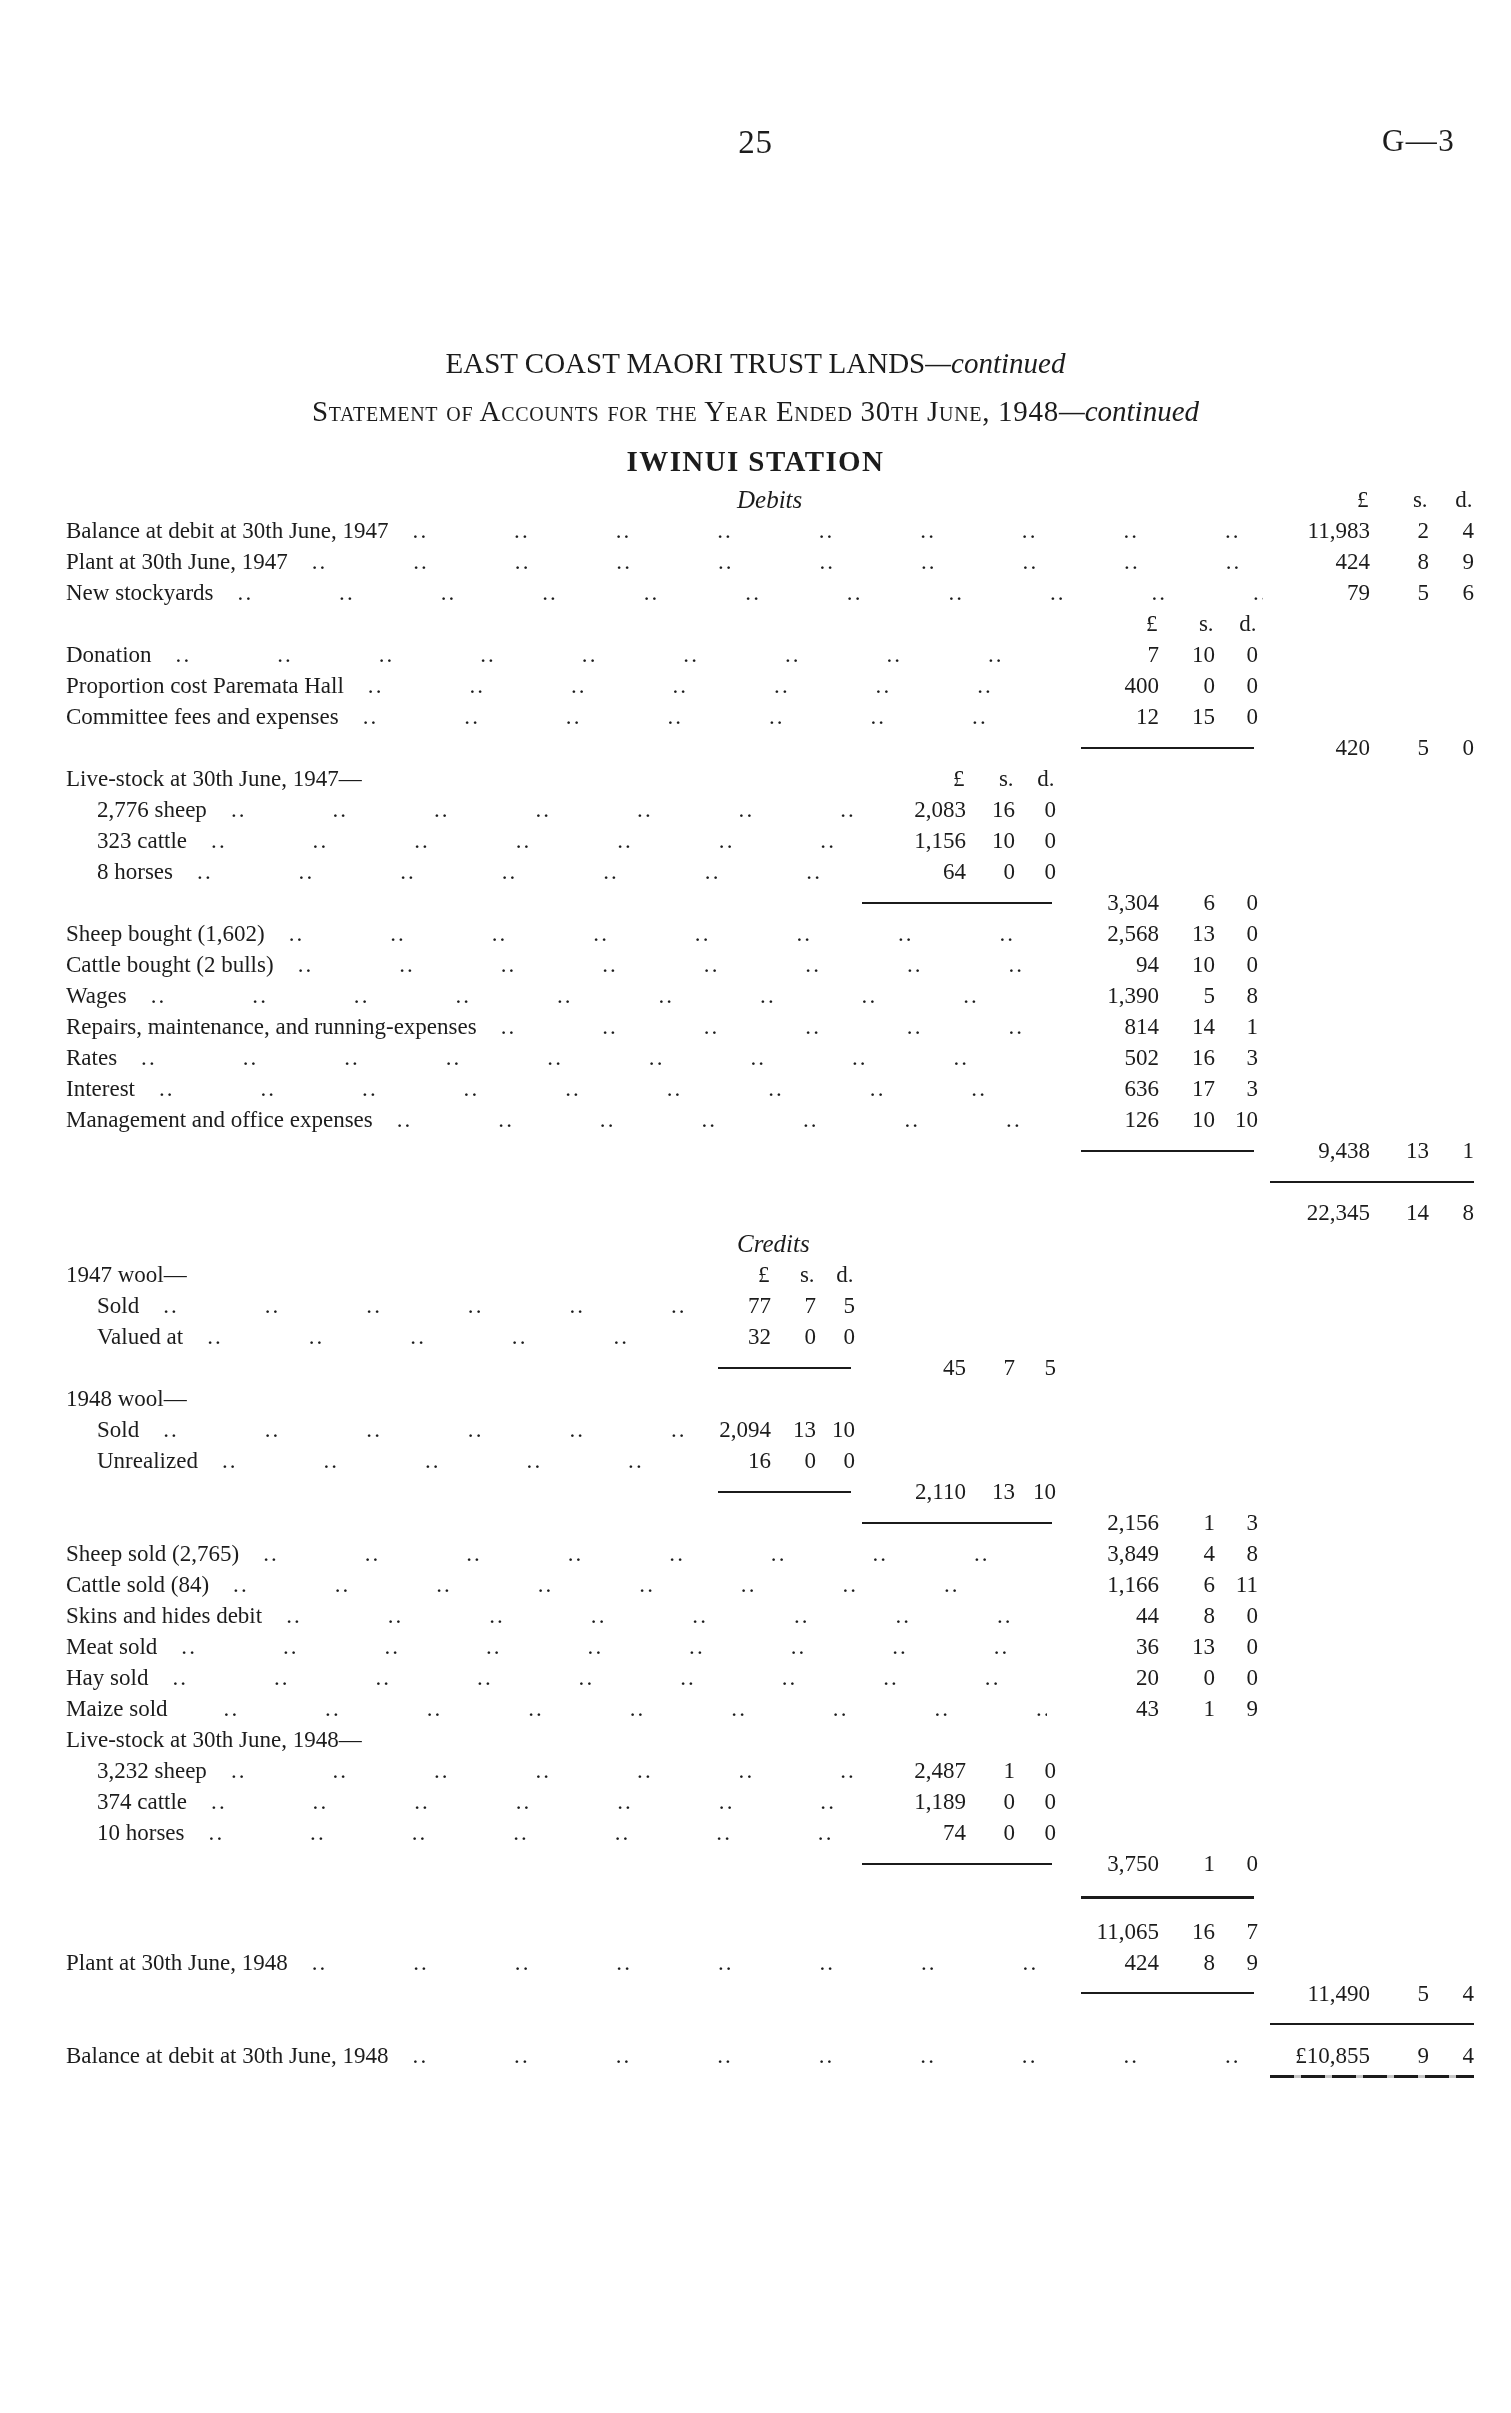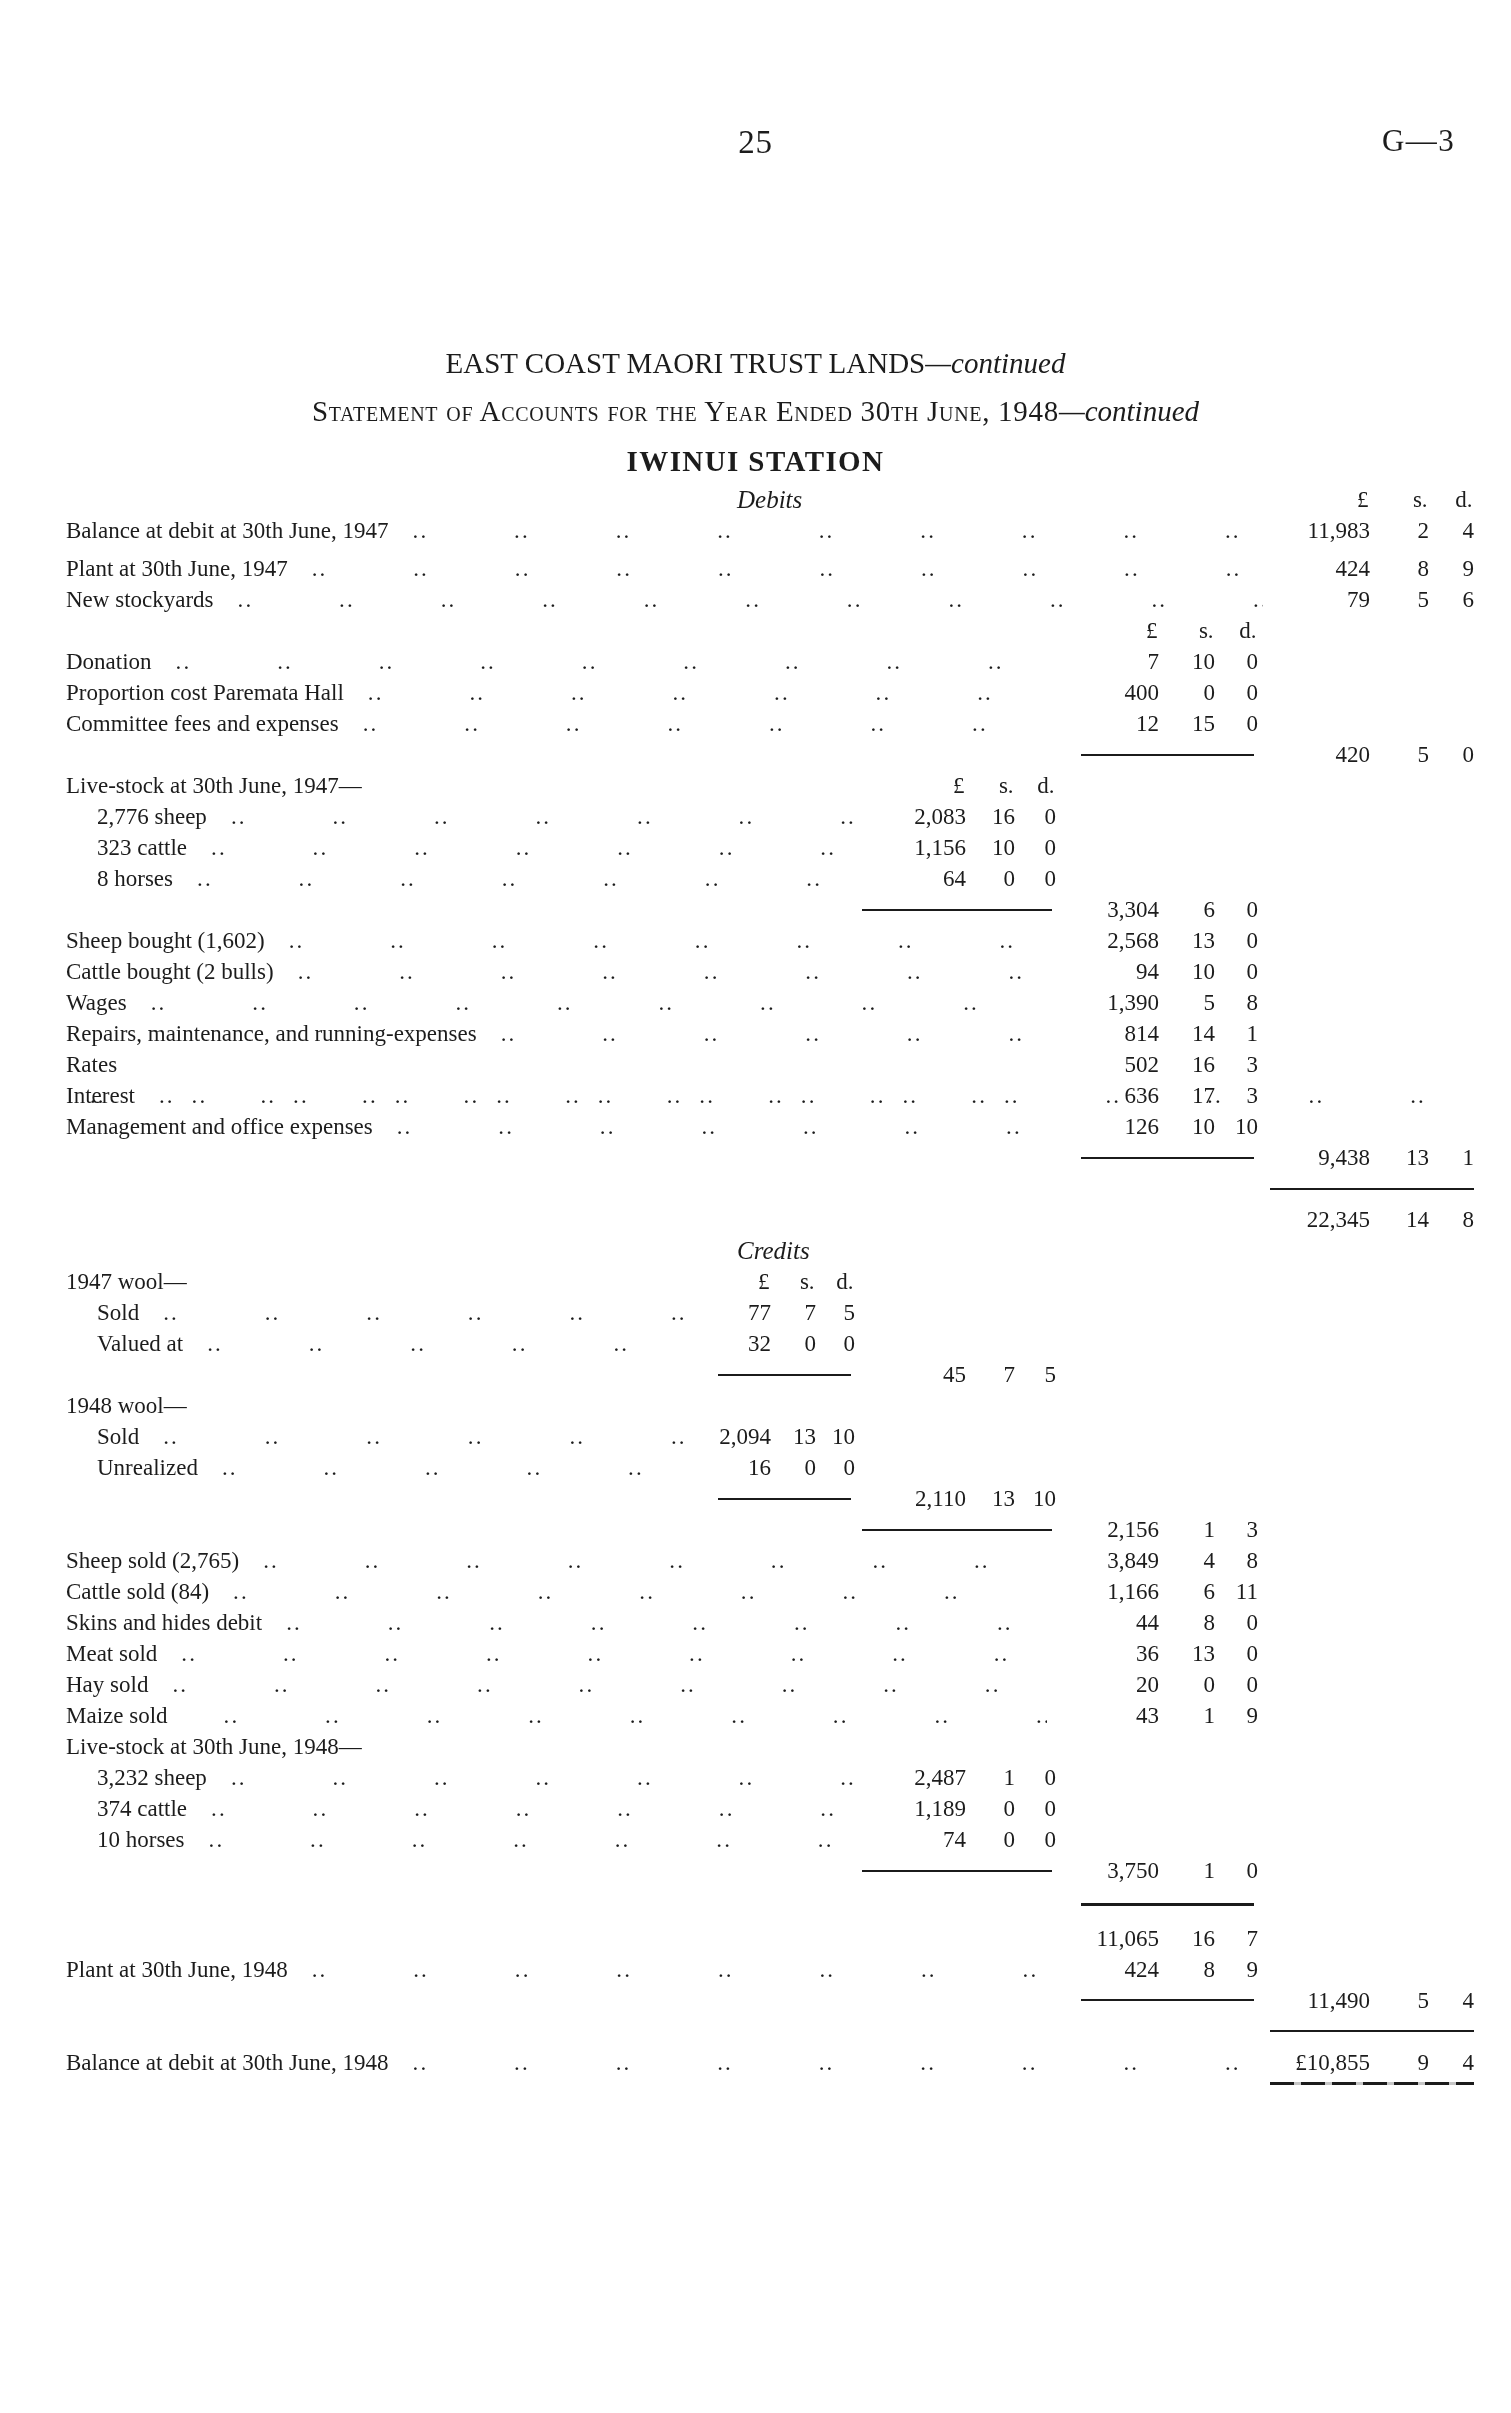--- a/index.html
+++ b/index.html
@@ -74,21 +74,21 @@
           <span class="lt">Balance at debit at 30th June, 1947</span>
           <div class="leaders"></div>
         </div>
         <div class="cell c3">
           <span class="sub">11,983</span>
           <span class="sub">2</span>
           <span class="sub">4</span>
         </div>
       </div>
       <div class="row">
-        <div class="lab" style="width: 1197px; margin-top: 7px;">
+        <div class="lab" style="width: 1197px;">
           <span class="lt">Plant at 30th June, 1947</span>
           <div class="leaders"></div>
         </div>
         <div class="cell c3">
           <span class="sub">424</span>
           <span class="sub">8</span>
           <span class="sub">9</span>
         </div>
       </div>
       <div class="row">
@@ -239,21 +239,21 @@
           <span class="lt">Repairs, maintenance, and running-expenses</span>
           <div class="leaders"></div>
         </div>
         <div class="cell c2">
           <span class="sub">814</span>
           <span class="sub">14</span>
           <span class="sub">1</span>
         </div>
       </div>
       <div class="row">
-        <div class="lab" style="width: 981px; flex-direction: column;">
+        <div class="lab" style="width: 981px;">
           <span class="lt">Rates</span>
           <div class="leaders"></div>
         </div>
         <div class="cell c2">
           <span class="sub">502</span>
           <span class="sub">16</span>
           <span class="sub">3</span>
         </div>
       </div>
       <div class="row">

